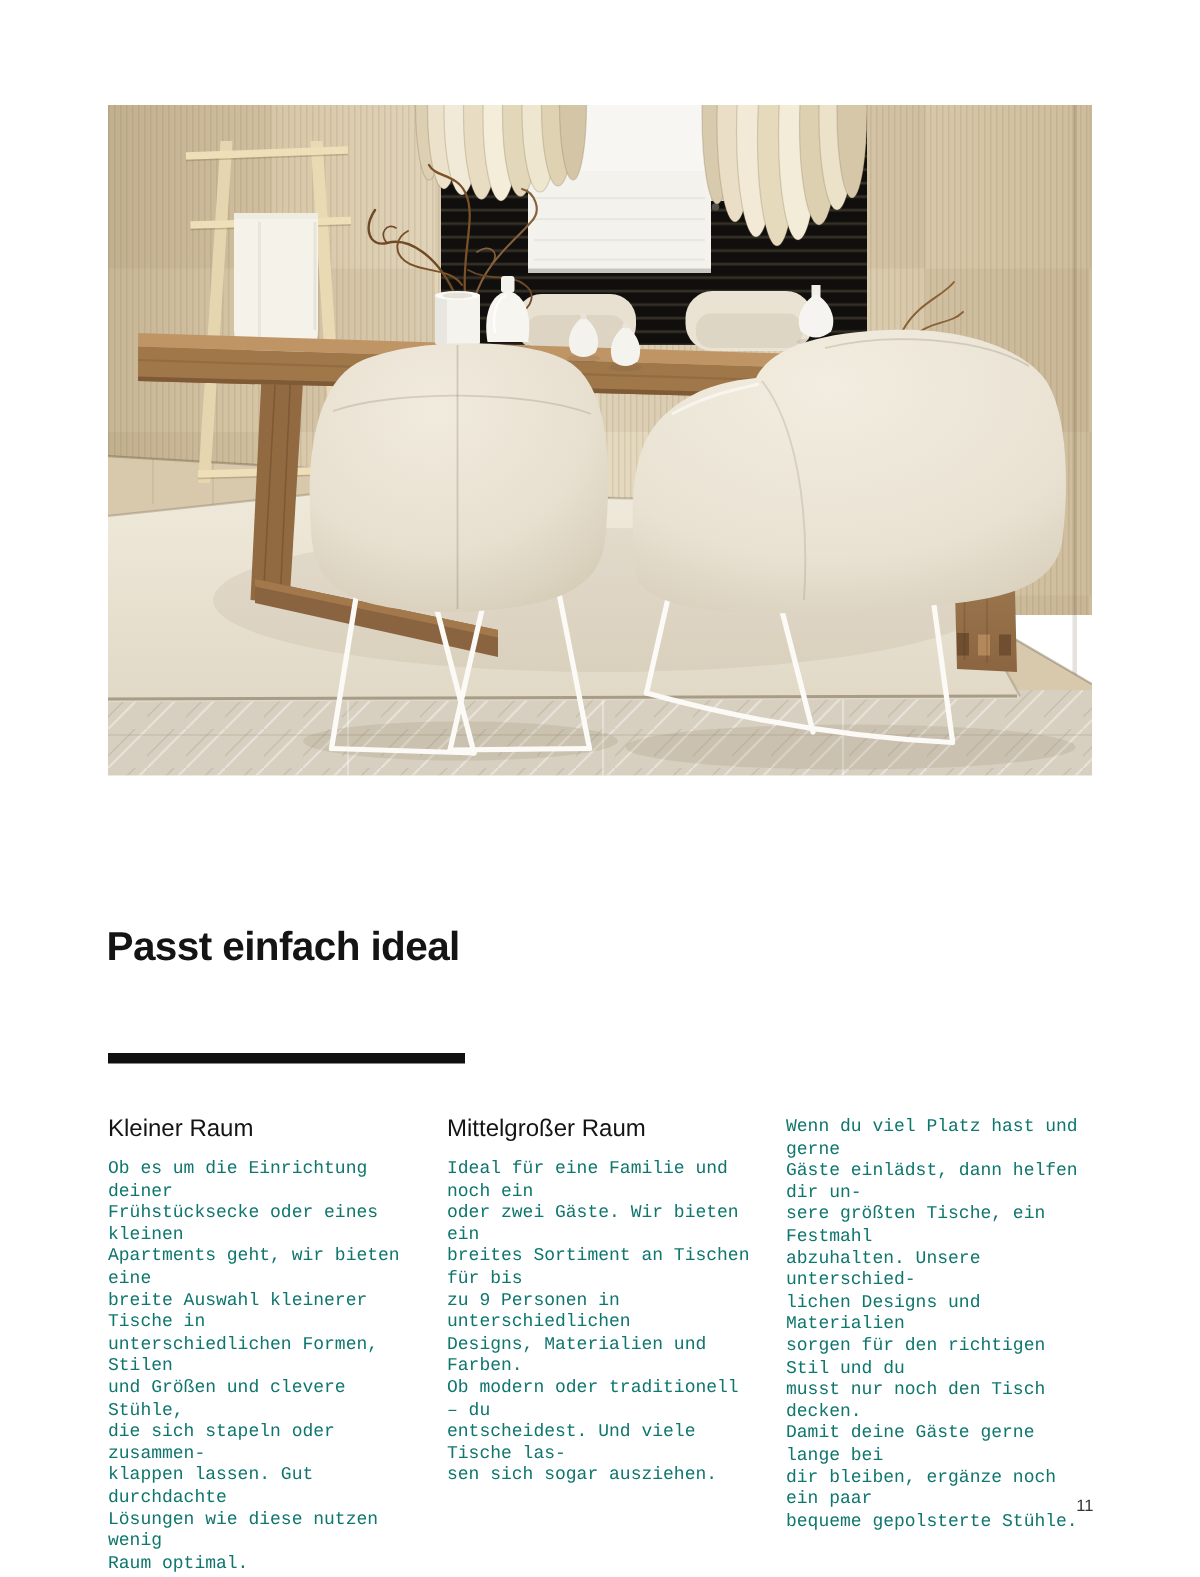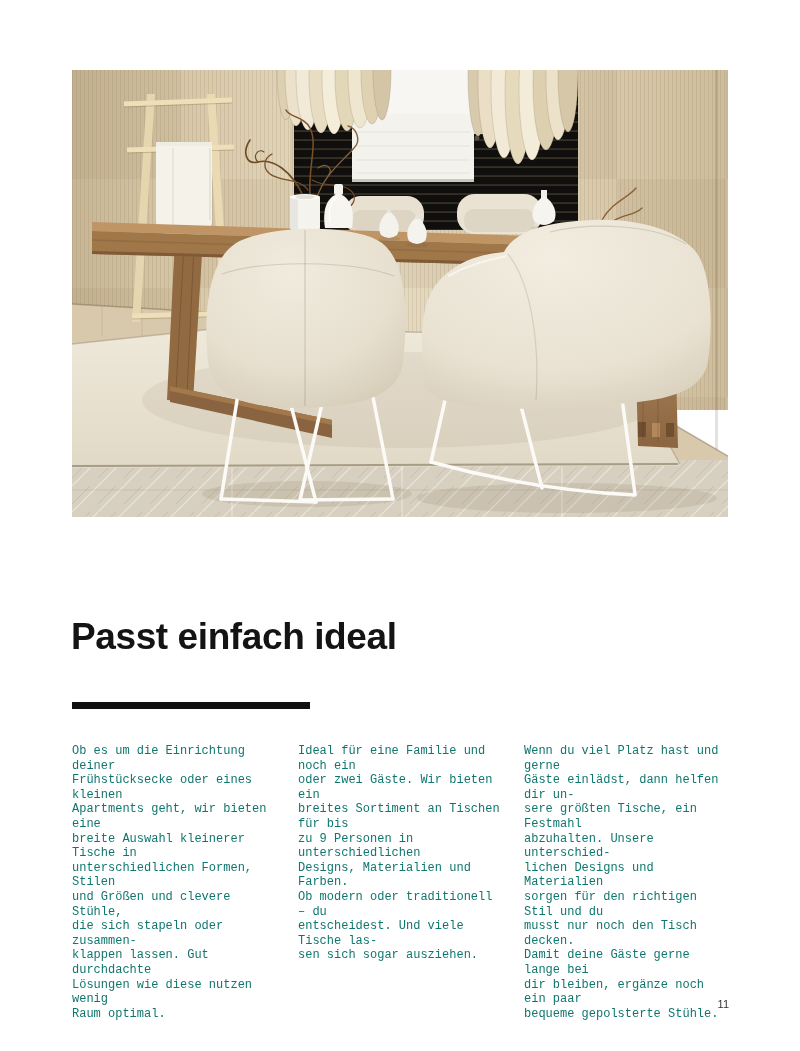--- a/index.html
+++ b/index.html
@@ -1,20 +1,20 @@
 <!DOCTYPE html>
 <html><head>
 <meta charset="utf-8">
 <style>
   html,body{margin:0;padding:0;background:#ffffff;}
   body{width:800px;height:1051px;position:relative;font-family:"Liberation Sans",sans-serif;overflow:hidden;}
   .page{position:absolute;inset:0;background:#fff;}
   .hero{position:absolute;left:72px;top:70px;width:656px;height:447px;margin:0;}
   .hero svg{display:block;width:100%;height:100%;}
-  .title{position:absolute;left:71px;top:616px;margin:0;font-size:37px;font-weight:700;letter-spacing:-0.4px;color:#141414;}
+  .title{position:absolute;left:71px;top:616px;margin:0;font-size:27px;font-weight:700;letter-spacing:-0.4px;color:#141414;}
   .divider{position:absolute;left:72px;top:702px;width:238px;height:7px;background:#101010;}
   .columns{position:absolute;left:72px;top:744px;width:658px;display:grid;grid-template-columns:206px 206px 206px;column-gap:20px;}
   .col h2{margin:0 0 10px 0;font-size:16px;font-weight:400;color:#141414;letter-spacing:0;}
   .col p{margin:0;font-size:12px;line-height:14.6px;color:#0f766e;white-space:pre-line;font-family:Liberation Mono, monospace;}
   .page-number{position:absolute;right:71px;top:998px;font-size:11px;color:#333;}
 </style>
 </head>
 <body>
 
 <div class="page">
@@ -251,32 +251,34 @@
         <path d="M376,206 C398,194 416,190 434,186" stroke="rgba(255,255,255,0.55)" stroke-width="2" fill="none"></path>
       </g>
     </svg>
   </figure>
 
   <h1 class="title">Passt einfach ideal</h1>
   <div class="divider"></div>
 
   <div class="columns">
     <div class="col">
+      <h2>Kleiner Raum</h2>
       <p>Ob es um die Einrichtung deiner
 Frühstücksecke oder eines kleinen
 Apartments geht, wir bieten eine
 breite Auswahl kleinerer Tische in
 unterschiedlichen Formen, Stilen
 und Größen und clevere Stühle,
 die sich stapeln oder zusammen-
 klappen lassen. Gut durchdachte
 Lösungen wie diese nutzen wenig
 Raum optimal.</p>
     </div>
     <div class="col">
+      <h2>Mittelgroßer Raum</h2>
       <p>Ideal für eine Familie und noch ein
 oder zwei Gäste. Wir bieten ein
 breites Sortiment an Tischen für bis
 zu 9 Personen in unterschiedlichen
 Designs, Materialien und Farben.
 Ob modern oder traditionell – du
 entscheidest. Und viele Tische las-
 sen sich sogar ausziehen.</p>
     </div>
     <div class="col">

